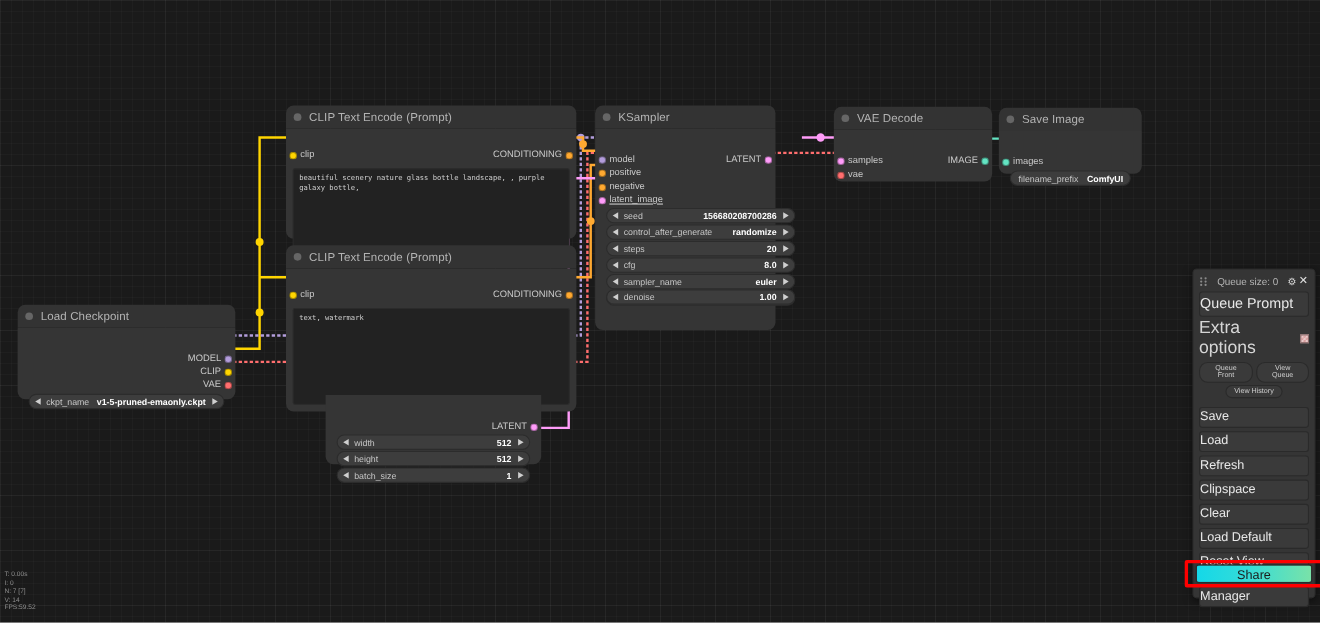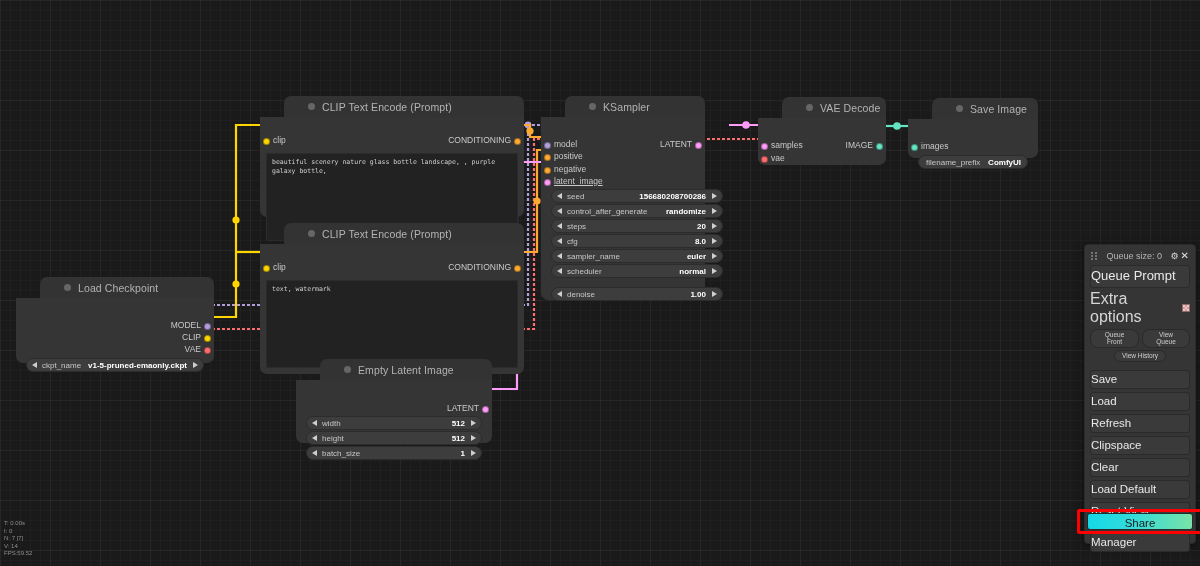--- a/index.html
+++ b/index.html
@@ -22,23 +22,22 @@
     background-position: 0 -4px, -4px 0, 0 -4px, -4px 0;
     overflow: hidden;
   }
   #links { position:absolute; left:0; top:0; width:1200px; height:566px; pointer-events:none; z-index:1; }
   .node-outer { position: absolute; z-index: 5; }
   .node-title-wrap {
     height: 21px;
     background: #333;
     border-radius: 7px 7px 0 0;
     display: flex; align-items: center;
-    padding-left: 24px;
+    padding-left: 7px;
     box-shadow: 0 1px 0 rgba(0,0,0,0.25);
-    margin-left: 24px;
   }
   .dot-collapse {
     width: 7px; height: 7px; border-radius: 50%;
     background: #666; margin-right: 7px; flex: none;
   }
   .node-title {
     color: #b3b3b3; font-size: 10.5px; letter-spacing: .1px;
     white-space: nowrap;
   }
   .node-body {
@@ -300,30 +299,30 @@
         <span class="wname">sampler_name</span>
         <span class="wval">euler</span>
         <span class="arrow-r"></span>
       </div>
       <div class="widget" style="left:10px; top:147px; width:172px;">
         <span class="arrow-l"></span>
         <span class="wname">scheduler</span>
         <span class="wval">normal</span>
         <span class="arrow-r"></span>
       </div>
-      <div class="widget" style="left:10px; top:170px; width:172px;">
+      <div class="widget" style="left:10px; top:146px; width:172px;">
         <span class="arrow-l"></span>
         <span class="wname">denoise</span>
         <span class="wval">1.00</span>
         <span class="arrow-r"></span>
       </div>
     </div>
   </div>
 
-  <div class="node-outer" style="left:758px; top:97px; width:128px;">
+  <div class="node-outer" style="left:758px; top:97px; width:144px;">
     <div class="node-title-wrap">
       <span class="dot-collapse"></span>
       <span class="node-title">VAE Decode</span>
     </div>
     <div class="node-body" style="height:47px;">
       <div class="port in" style="top:25px; background:#ff9cf9;"></div>
       <div class="slot in" style="top:22px;">
         <span class="lbl">samples</span></div>
 
       <div class="port in" style="top:38px; background:#ff6e6e;"></div>
@@ -373,24 +372,20 @@
       <div class="widget" style="left:10px; top:60px; width:178px;">
         <span class="arrow-l"></span>
         <span class="wname">ckpt_name</span>
         <span class="wval">v1-5-pruned-emaonly.ckpt</span>
         <span class="arrow-r"></span>
       </div>
     </div>
   </div>
 
   <div class="node-outer" style="left:296px; top:359px; width:196px;">
-    <div class="node-title-wrap">
-      <span class="dot-collapse"></span>
-      <span class="node-title">Empty Latent Image</span>
-    </div>
     <div class="node-body" style="height:63px;">
       <div class="port out" style="top:26px; background:#ff9cf9;"></div>
       <div class="slot out" style="top:23px;">
         <span class="lbl">LATENT</span></div>
 
       <div class="widget" style="left:10px; top:36px; width:176px;">
         <span class="arrow-l"></span>
         <span class="wname">width</span>
         <span class="wval">512</span>
         <span class="arrow-r"></span>

